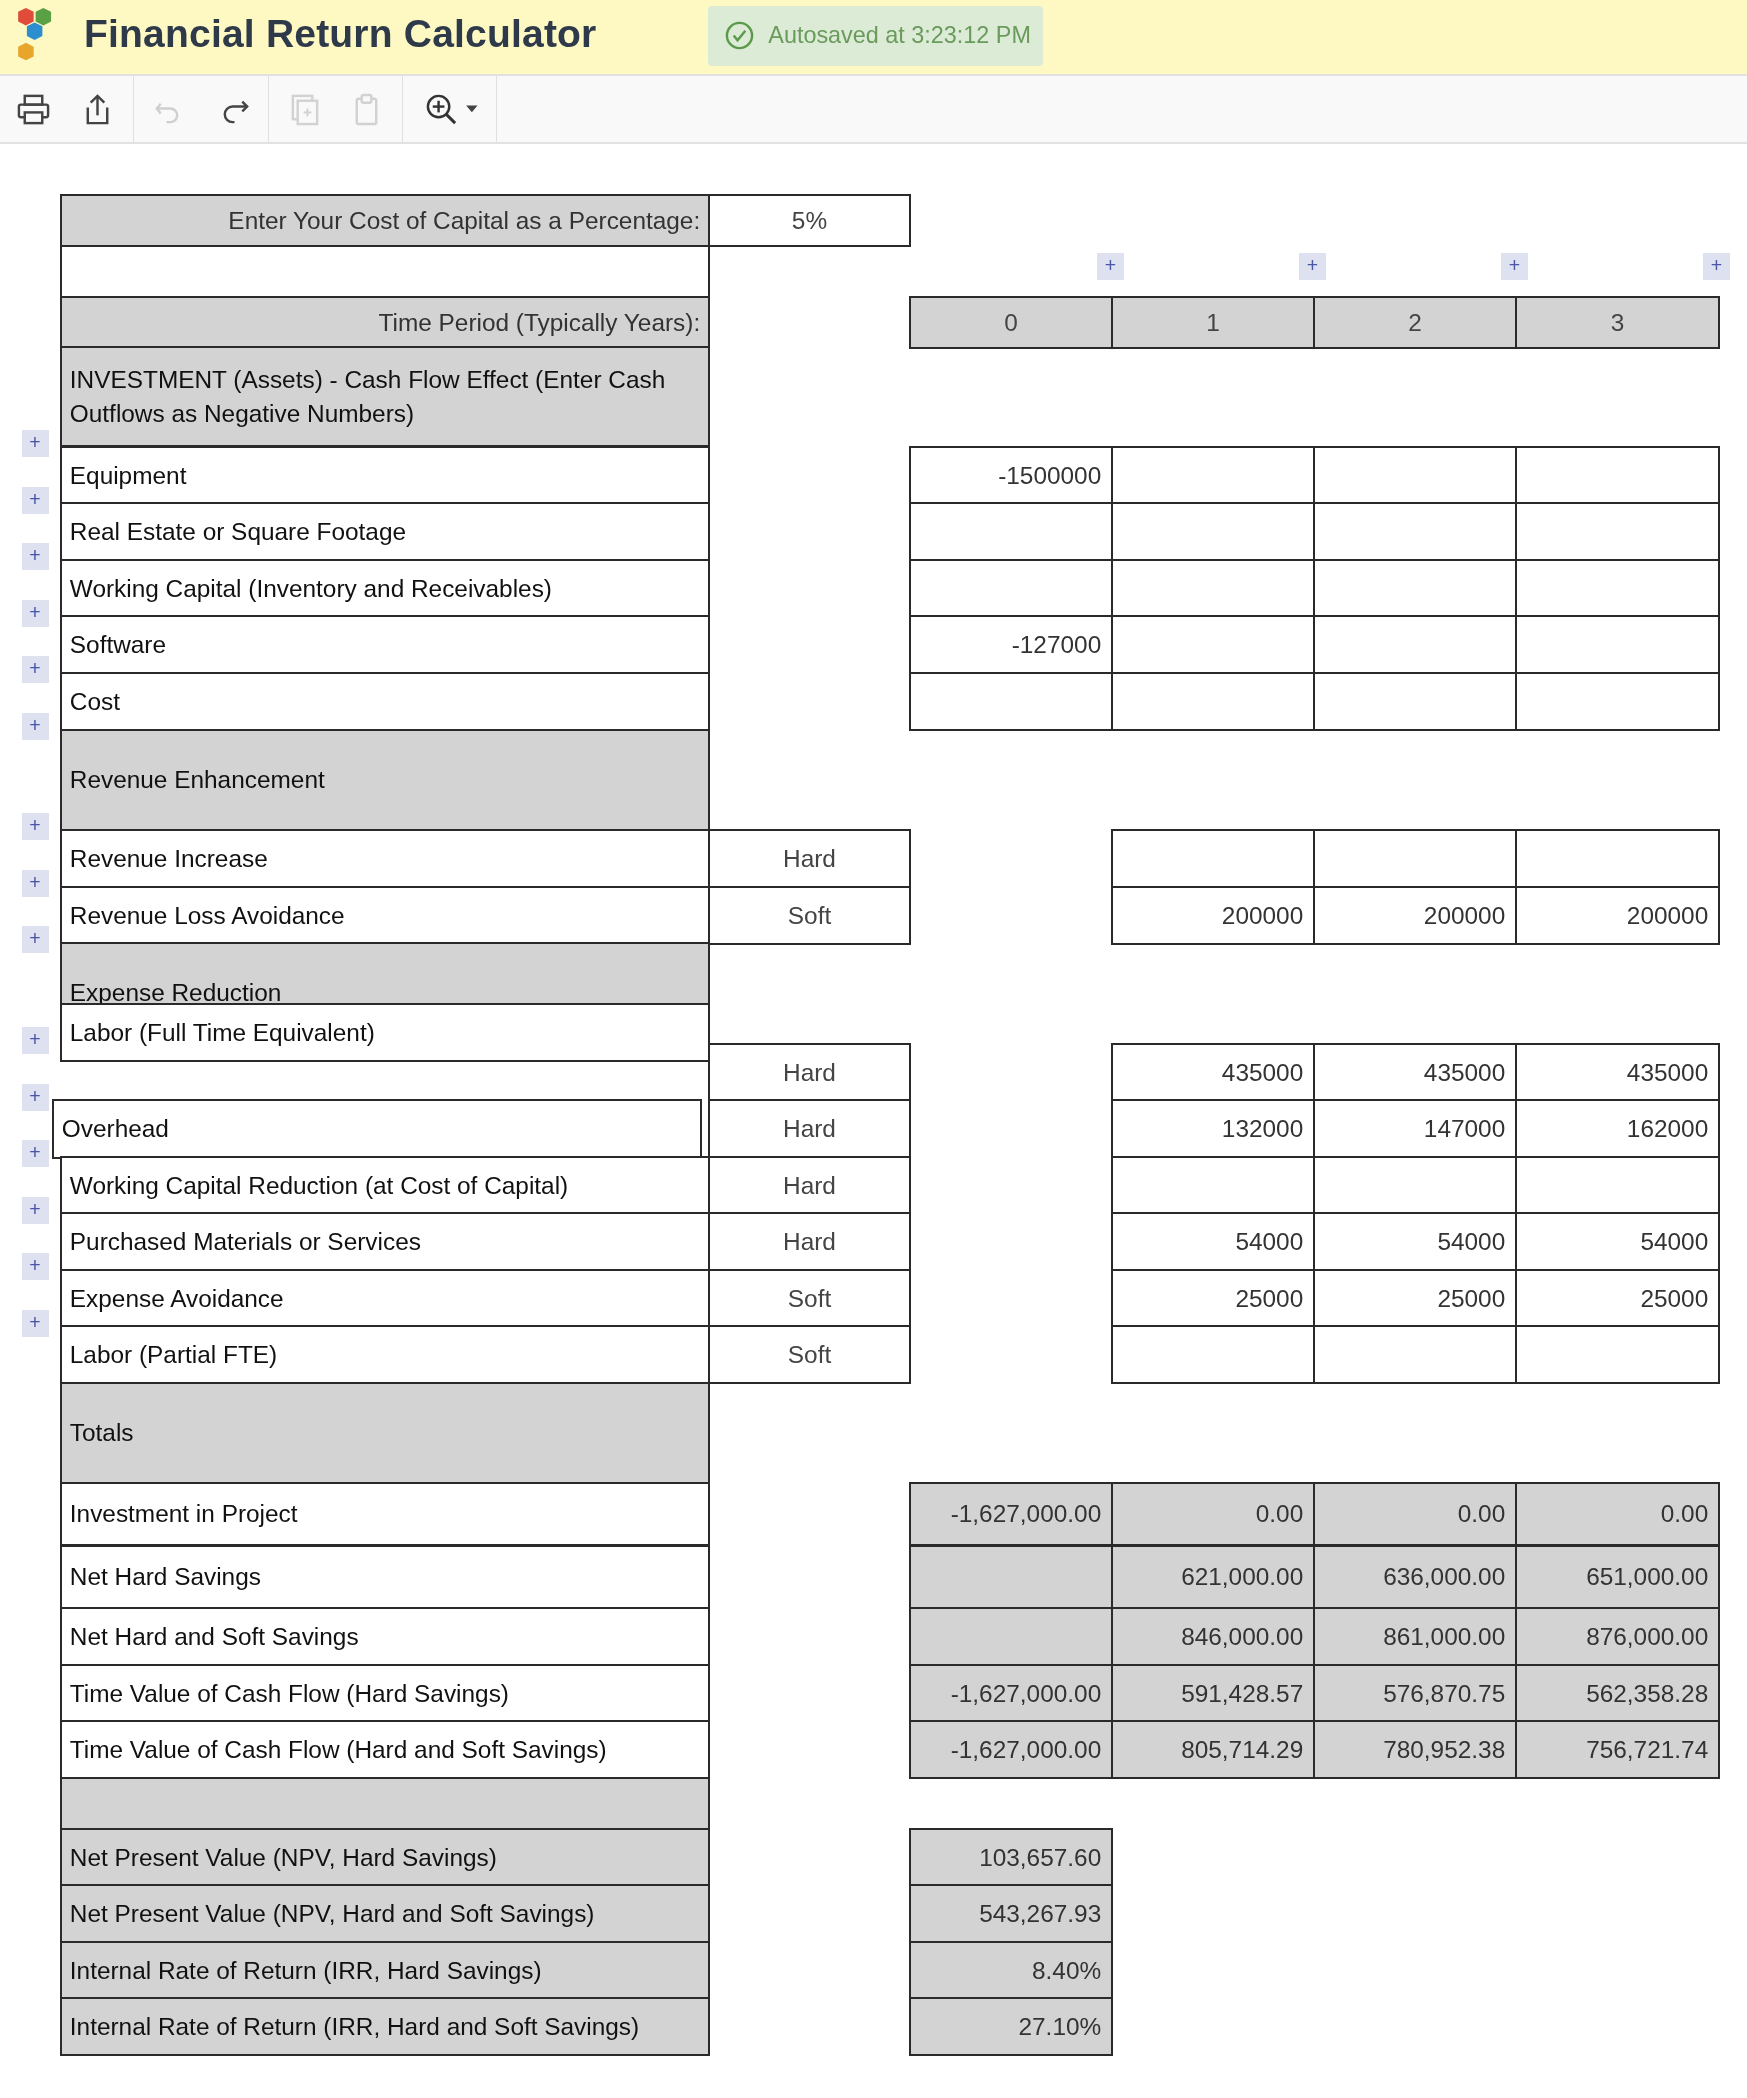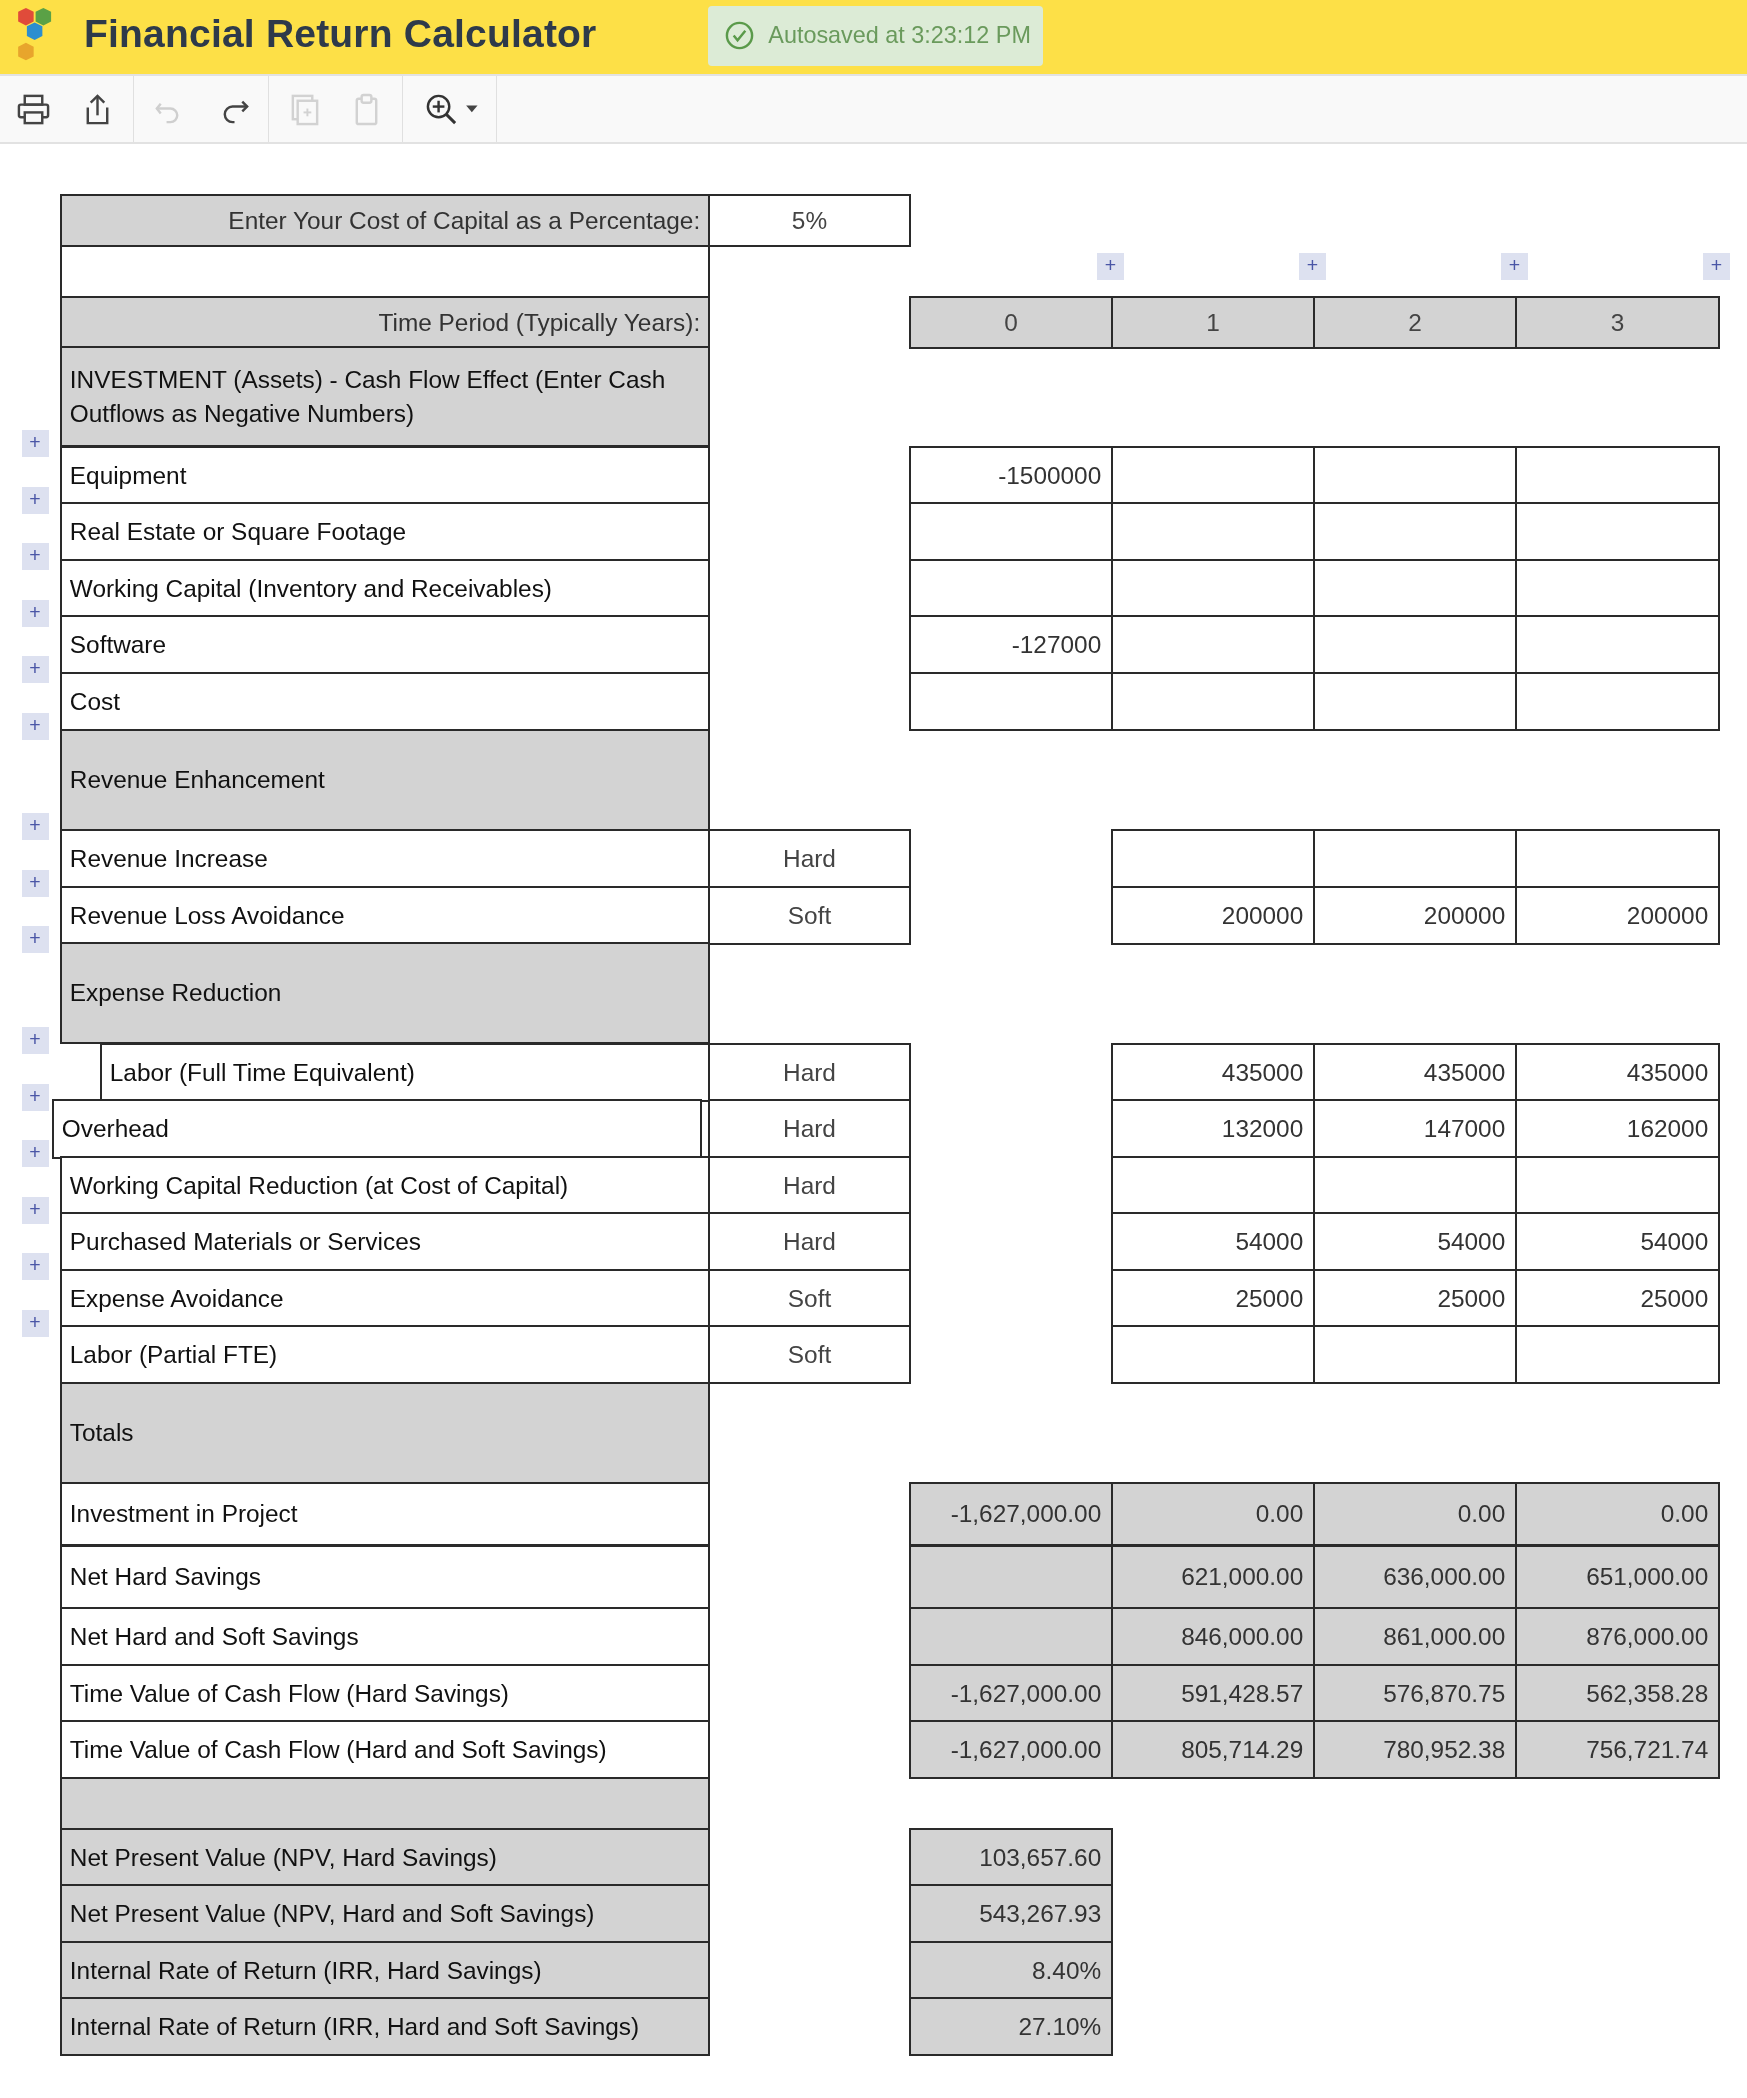--- a/index.html
+++ b/index.html
@@ -1,18 +1,18 @@
 <!DOCTYPE html>
 <html><head>
 <meta charset="utf-8">
 <style>
   html, body { margin:0; padding:0; }
   body { width:1748px; height:2099px; background:#ffffff; position:relative; overflow:hidden;
          font-family:"Liberation Sans", "DejaVu Sans", sans-serif; color:#222; }
-  .header { position:absolute; left:0; top:0; width:1748px; height:74px; background:#fde047; border-bottom:2px solid #e2e2e2; }
+  .header { position:absolute; left:0; top:0; width:1748px; height:74px; background:#fef9c3; border-bottom:2px solid #e2e2e2; }
   .logo { position:absolute; left:13.7px; top:5.9px; width:49px; height:62px; }
   .app-title { position:absolute; left:84px; top:11.7px; font-size:39px; font-weight:bold; color:#2e3a4a; letter-spacing:0.2px; }
   .autosave { position:absolute; left:708px; top:5.9px; width:335px; height:60px; background:#dcebd6; border-radius:3.9px;
               display:flex; align-items:center; }
   .autosave .check { width:31px; height:31px; margin-left:15.6px; margin-right:13.7px; }
   .autosave span { font-size:23.4px; color:#6a9a5c; }
   .toolbar { position:absolute; left:0; top:76px; width:1748px; height:66px; background:#f9f9f9; border-bottom:2px solid #e2e2e2; }
   .tb-group { position:absolute; top:0; height:66px; border-right:1px solid #e0e0e0; }
   .tb-btn { position:absolute; top:11.7px; width:43px; height:43px; display:flex; align-items:center; justify-content:center; }
   .tb-btn svg { width:35px; height:35px; }
@@ -163,21 +163,21 @@
     <div class="cell white num" style="left: 1515px; top: 829px; width: 205px; height: 59px;"></div>
     <div class="plus" style="left: 21.5px; top: 870px;">+</div>
     <div class="cell white lbl" style="left: 60px; top: 886px; width: 650px; height: 59px;">Revenue Loss Avoidance</div>
     <div class="cell white ctr" style="left: 708px; top: 886px; width: 203px; height: 59px;">Soft</div>
     <div class="cell white num" style="left: 1111px; top: 886px; width: 204px; height: 59px;">200000</div>
     <div class="cell white num" style="left: 1313px; top: 886px; width: 204px; height: 59px;">200000</div>
     <div class="cell white num" style="left: 1515px; top: 886px; width: 205px; height: 59px;">200000</div>
     <div class="plus" style="left: 21.5px; top: 926px;">+</div>
     <div class="cell gray lbl" style="left: 60px; top: 942px; width: 650px; height: 102px;">Expense Reduction</div>
     <div class="plus" style="left: 21.5px; top: 1027px;">+</div>
-    <div class="cell white lbl" style="left: 60px; top: 1043px; width: 650px; height: 59px; margin-left: 40px;">Labor (Full Time Equivalent)</div>
+    <div class="cell white lbl" style="left: 60px; top: 1003px; width: 650px; height: 59px;">Labor (Full Time Equivalent)</div>
     <div class="cell white ctr" style="left: 708px; top: 1043px; width: 203px; height: 59px;">Hard</div>
     <div class="cell white num" style="left: 1111px; top: 1043px; width: 204px; height: 59px;">435000</div>
     <div class="cell white num" style="left: 1313px; top: 1043px; width: 204px; height: 59px;">435000</div>
     <div class="cell white num" style="left: 1515px; top: 1043px; width: 205px; height: 59px;">435000</div>
     <div class="plus" style="left: 21.5px; top: 1084px;">+</div>
     <div class="cell white lbl" style="left: 52px; top: 1099px; width: 650px; height: 60px;">Overhead</div>
     <div class="cell white ctr" style="left: 708px; top: 1099px; width: 203px; height: 59px;">Hard</div>
     <div class="cell white num" style="left: 1111px; top: 1099px; width: 204px; height: 59px;">132000</div>
     <div class="cell white num" style="left: 1313px; top: 1099px; width: 204px; height: 59px;">147000</div>
     <div class="cell white num" style="left: 1515px; top: 1099px; width: 205px; height: 59px;">162000</div>

